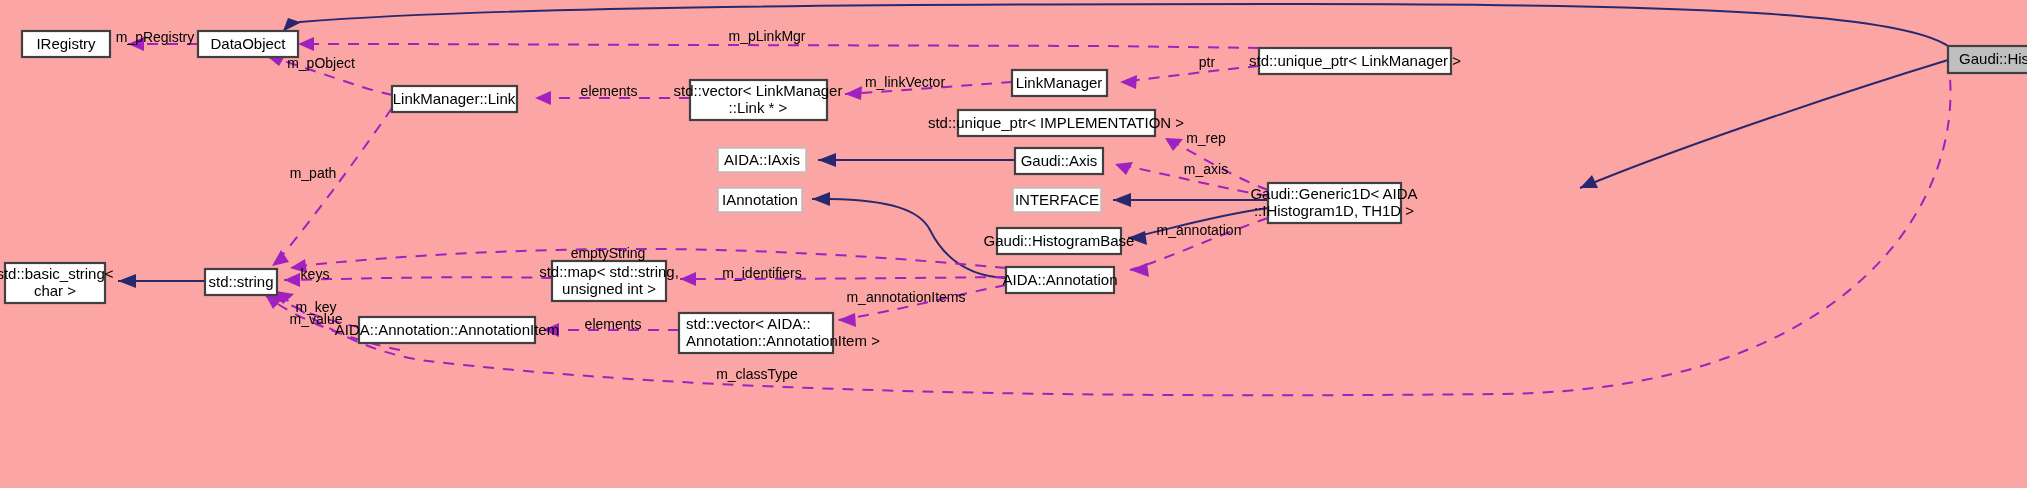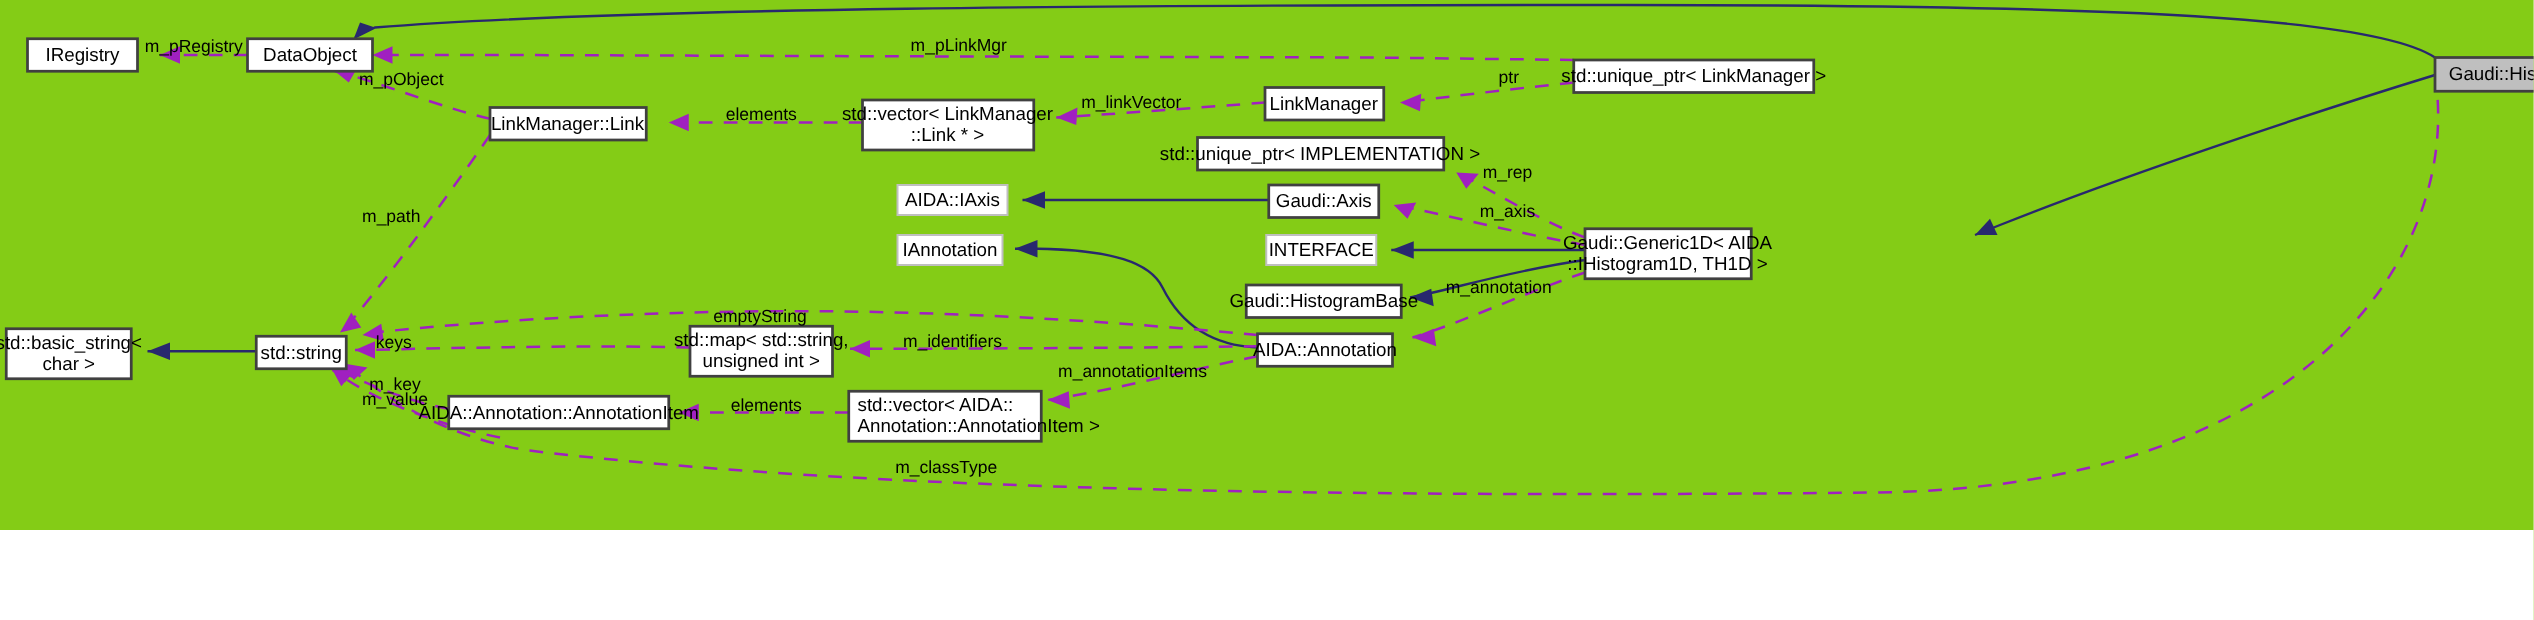--- a/index.html
+++ b/index.html
@@ -6,22 +6,22 @@
     margin: 0;
     padding: 0;
     background: #ffffff;
   }
   body {
     font-family: "Liberation Sans", sans-serif;
   }
   #diagram-root {
     position: relative;
     width: 2027px;
-    height: 424px;
-    background: #84cc16;
+    height: 488px;
+    background: #fca5a5;
     overflow: hidden;
   }
   svg#graph {
     position: absolute;
     left: 0;
     top: 0;
     width: 2027px;
     height: 496px;
     display: block;
   }

